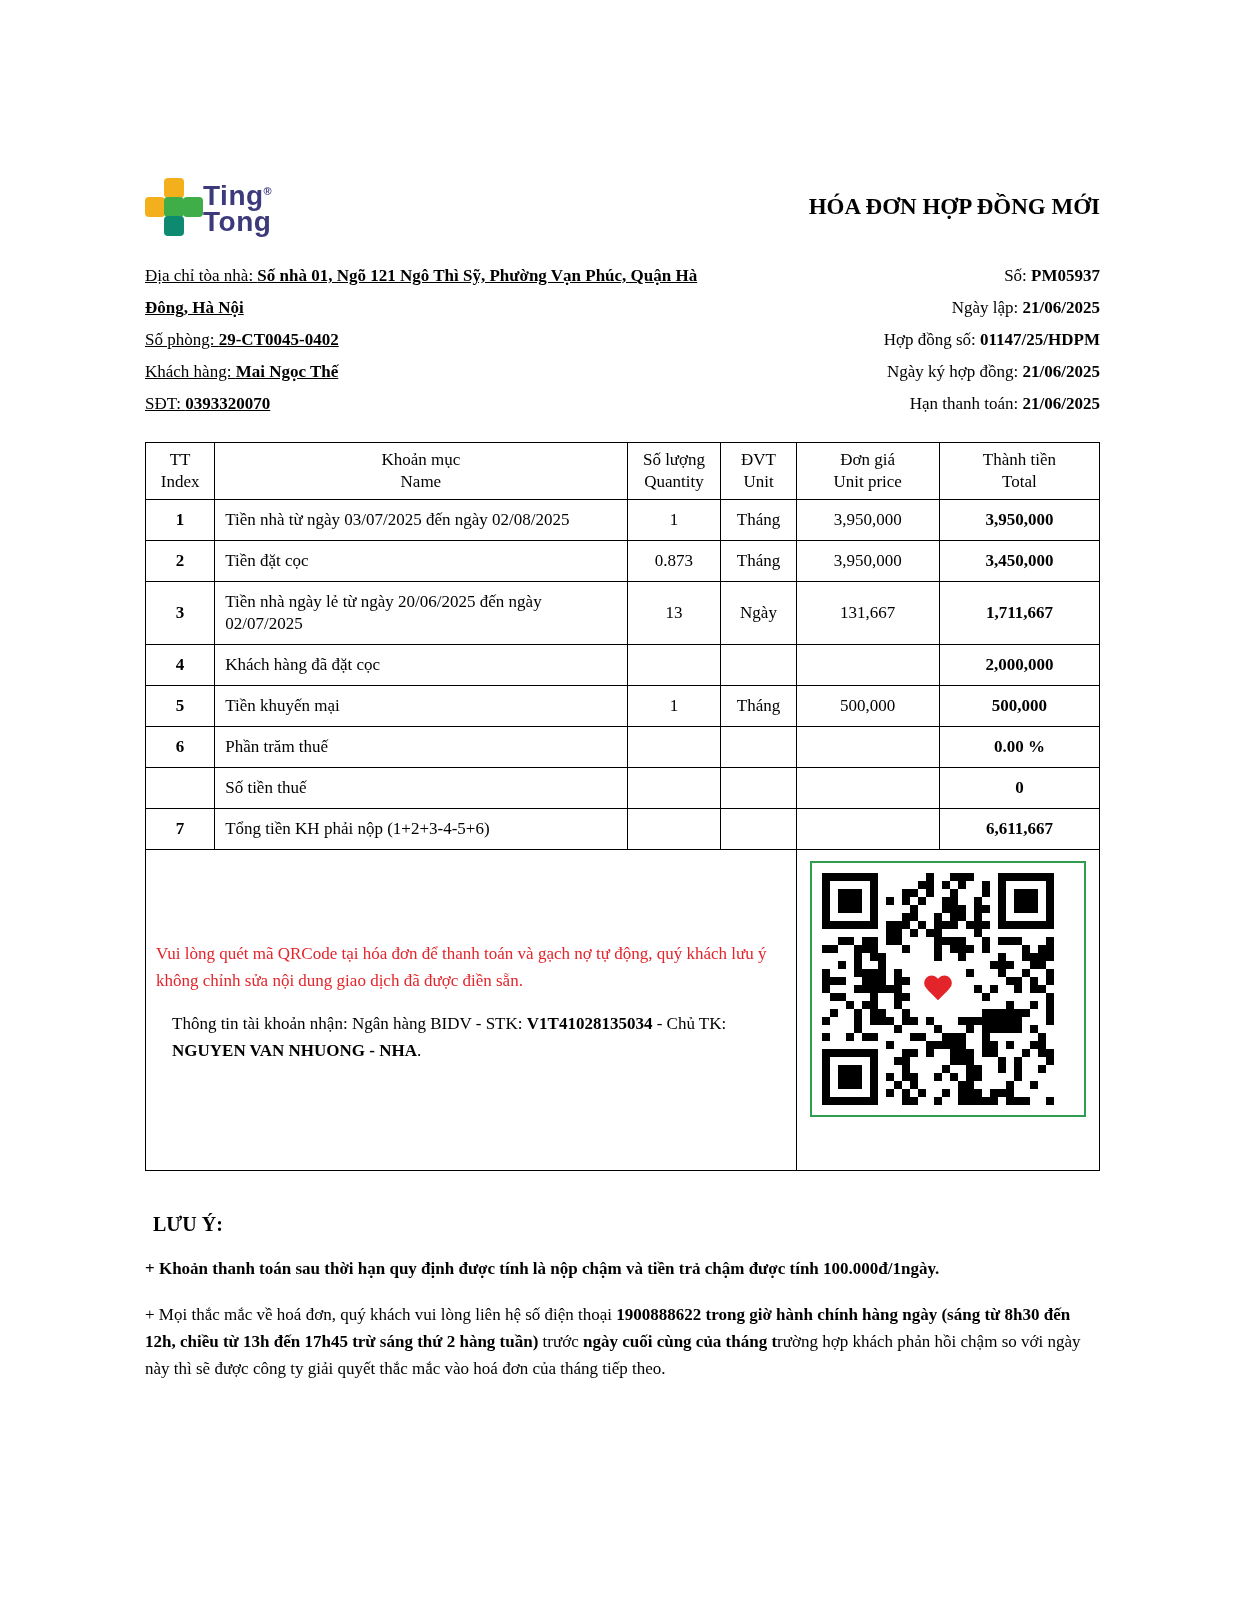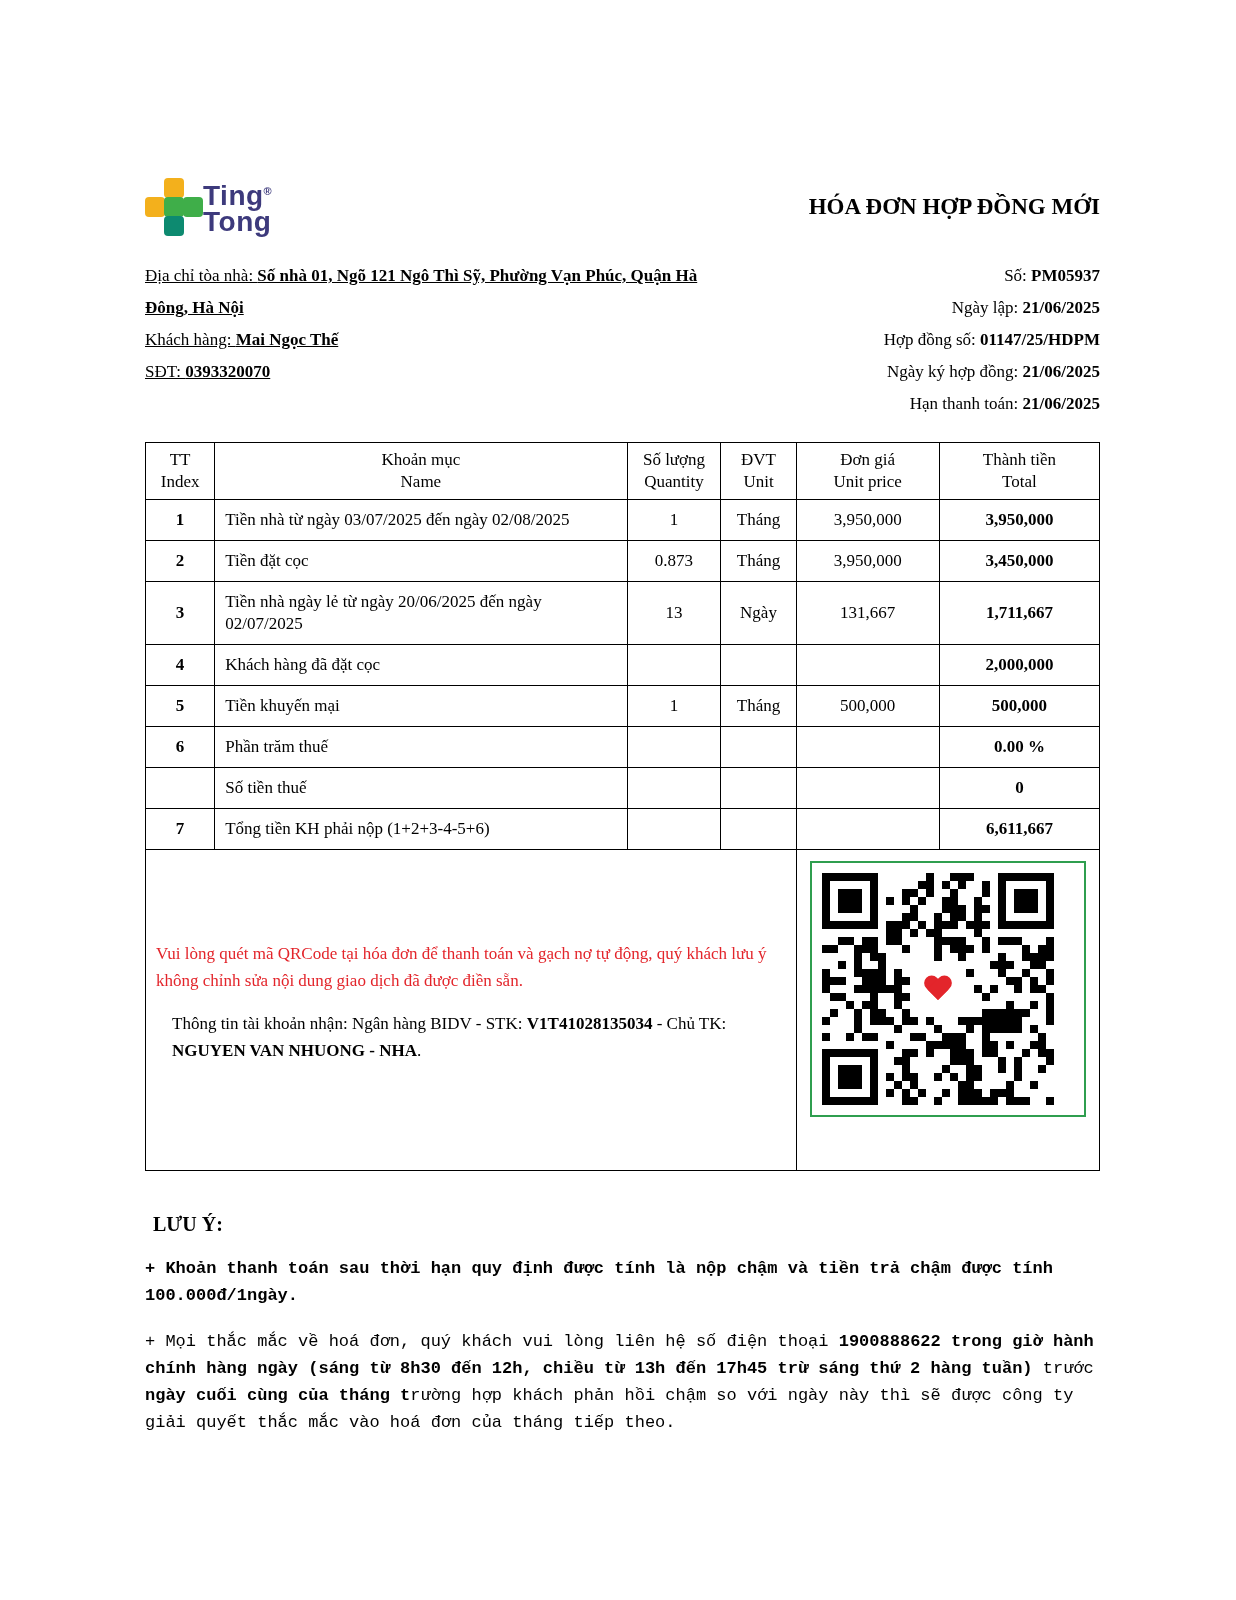--- a/index.html
+++ b/index.html
@@ -60,21 +60,21 @@
            width:48px;height:44px;background:#fff;display:flex;align-items:center;justify-content:center;}
   .heart{position:relative;width:30px;height:27px;}
   .heart::before,.heart::after{content:"";position:absolute;top:0;width:15px;height:24px;
            border-radius:15px 15px 0 0;background:var(--accent-red);}
   .heart::before{left:15px;transform:rotate(-45deg);transform-origin:0 100%;}
   .heart::after{left:0;transform:rotate(45deg);transform-origin:100% 100%;}
 
   
   .notes{margin-top:42px;}
   .notes-title{font-size:20px;font-weight:bold;margin:8px;}
-  .note{margin:19px 0 0;line-height:27px;font-family:Liberation Mono, monospace;}
+  .note{margin:19px 0 0;line-height:27px;}
 </style>
 </head>
 <body>
 
 <div class="page">
 
   <div class="header-row">
     <div class="logo">
       <div class="logo-icon">
         <span class="sq sq-top"></span>
@@ -87,20 +87,21 @@
         <span>Ting</span><sup>®</sup><br>
         <span>Tong</span>
       </div>
     </div>
     <h1 class="title">HÓA ĐƠN HỢP ĐỒNG MỚI</h1>
   </div>
 
   <div class="info-row">
     <div class="info-left">
       <p><span>Địa chỉ tòa nhà: </span><b>Số nhà 01, Ngõ 121 Ngô Thì Sỹ, Phường Vạn Phúc, Quận Hà Đông, Hà Nội</b></p>
+      <p><span>Số phòng: </span><b>29-CT0045-0402</b></p>
       <p><span>Khách hàng: </span><b>Mai Ngọc Thế</b></p>
       <p><span>SĐT: </span><b>0393320070</b></p>
     </div>
     <div class="info-right">
       <p><span>Số: </span><b>PM05937</b></p>
       <p><span>Ngày lập: </span><b>21/06/2025</b></p>
       <p><span>Hợp đồng số: </span><b>01147/25/HDPM</b></p>
       <p><span>Ngày ký hợp đồng: </span><b>21/06/2025</b></p>
       <p><span>Hạn thanh toán: </span><b>21/06/2025</b></p>
     </div>

